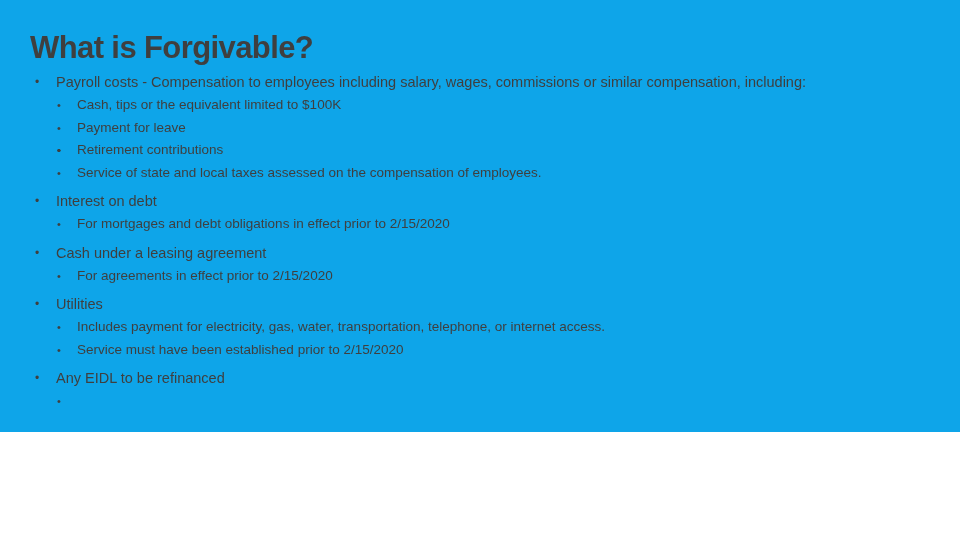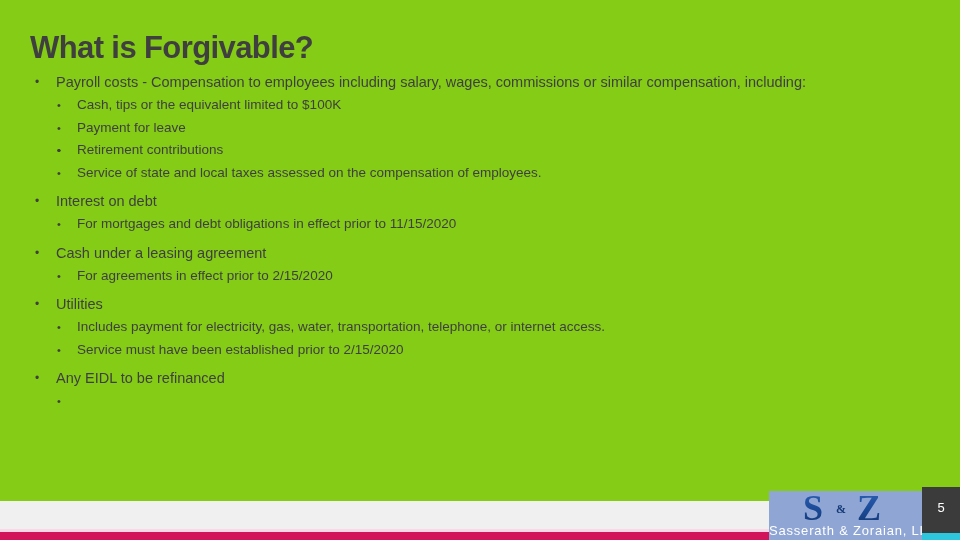--- a/index.html
+++ b/index.html
@@ -11,22 +11,22 @@
     width: 960px;
     height: 540px;
     background: #ffffff;
     font-family: "Liberation Sans", sans-serif;
     overflow: hidden;
   }
 
   #slide {
     position: relative;
     width: 960px;
-    height: 540px;
-    background: #84cc16;
+    height: 432px;
+    background: #0ea5e9;
     overflow: hidden;
   }
 
   
   #slide-title {
     position: absolute;
     left: 30px;
     top: 29px;
     font-size: 31px;
     line-height: 38px;
@@ -170,21 +170,21 @@
 
   <div id="body">
       <div class="bullet lvl1"><span class="marker">•</span><span class="btext">Payroll costs - Compensation to employees including salary, wages, commissions or similar compensation, including:</span></div>
       <div class="bullet lvl2"><span class="marker">•</span><span class="btext">Cash, tips or the equivalent limited to $100K</span></div>
       <div class="bullet lvl2"><span class="marker">•</span><span class="btext">Payment for leave</span></div>
       <div class="bullet lvl2"><span class="marker">•</span></div>
       <div class="bullet lvl2"><span class="marker">•</span></div>
       <div class="bullet lvl2"><span class="marker">•</span><span class="btext">Retirement contributions</span></div>
       <div class="bullet lvl2"><span class="marker">•</span><span class="btext">Service of state and local taxes assessed on the compensation of employees.</span></div>
       <div class="bullet lvl1 spaced"><span class="marker">•</span><span class="btext">Interest on debt</span></div>
-      <div class="bullet lvl2"><span class="marker">•</span><span class="btext">For mortgages and debt obligations in effect prior to 11/15/2020</span></div>
+      <div class="bullet lvl2"><span class="marker">•</span><span class="btext">For mortgages and debt obligations in effect prior to 2/15/2020</span></div>
       <div class="bullet lvl1 spaced"><span class="marker">•</span><span class="btext">Cash under a leasing agreement</span></div>
       <div class="bullet lvl2"><span class="marker">•</span><span class="btext">For agreements in effect prior to 2/15/2020</span></div>
       <div class="bullet lvl1 spaced"><span class="marker">•</span><span class="btext">Utilities</span></div>
       <div class="bullet lvl2"><span class="marker">•</span><span class="btext">Includes payment for electricity, gas, water, transportation, telephone, or internet access.</span></div>
       <div class="bullet lvl2"><span class="marker">•</span><span class="btext">Service must have been established prior to 2/15/2020</span></div>
       <div class="bullet lvl1 spaced"><span class="marker">•</span><span class="btext">Any EIDL to be refinanced</span></div>
       <div class="bullet lvl2"><span class="marker">•</span></div>
     </div>
 
   <div id="footer-gray"></div>

